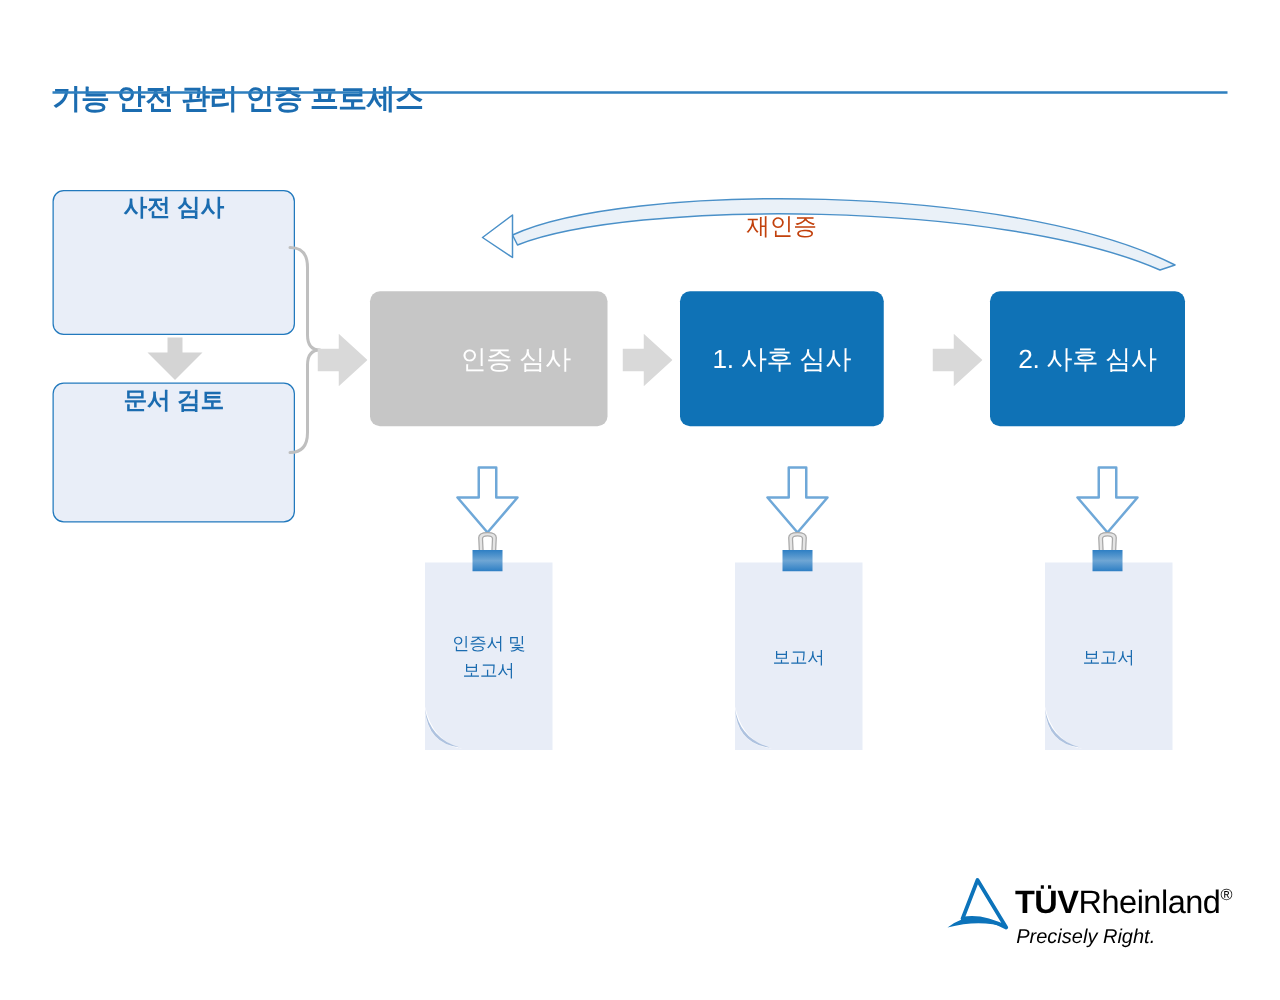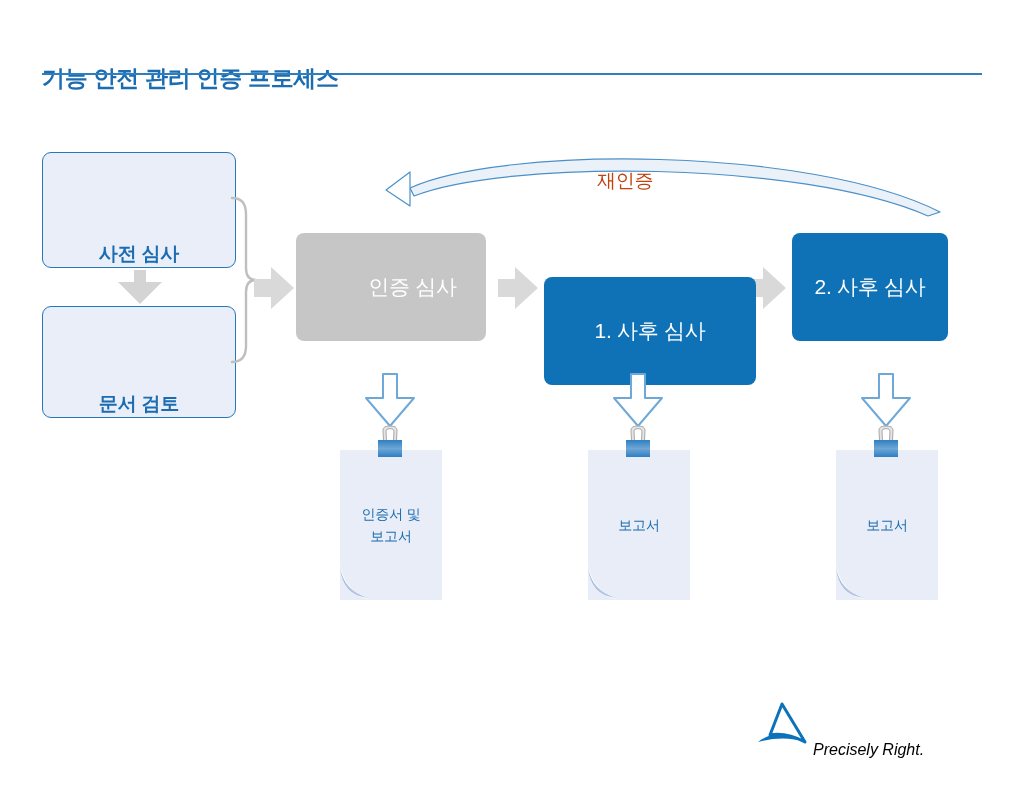--- a/index.html
+++ b/index.html
@@ -41,21 +41,21 @@
   .soft-box {
     position: absolute;
     background: #E9EEF8;
     border: 1.6px solid #2279BD;
     border-radius: 9px;
     box-sizing: border-box;
     color: #1B6CB0;
     font-size: 19px;
     font-weight: bold;
     display: flex;
-    align-items: flex-end;
+    align-items: flex-start;
     justify-content: center;
     letter-spacing: -0.2px;
   }
   #box-pre-audit  { left: 42px;  top: 152px; width: 194px; height: 116px; }
   #box-doc-review { left: 42px;  top: 306px; width: 194px; height: 112px; }
 
   
   #down-arrow-gray {
     position: absolute;
     left: 110px;
@@ -80,21 +80,21 @@
     box-sizing: border-box;
     display: flex;
     align-items: center;
     justify-content: center;
     color: #ffffff;
     font-size: 21px;
     letter-spacing: -0.3px;
     white-space: nowrap;
   }
   #stage-cert   { left: 296px; top: 233px; width: 190px; height: 108px; background: #C6C6C6; padding-left: 43px; }
-  #stage-surv-1 { left: 544px; top: 233px; width: 212px; height: 108px; background: #0F72B6; margin-top: 44px; }
+  #stage-surv-1 { left: 544px; top: 233px; width: 163px; height: 108px; background: #0F72B6; }
   #stage-surv-2 { left: 792px; top: 233px; width: 156px; height: 108px; background: #0F72B6; }
 
   
   .connector-arrow {
     position: absolute;
     top: 267px;
     width: 40px;
     height: 42px;
   }
   #connector-0 { left: 254px; }
@@ -361,14 +361,17 @@
   </div>
 </div>
 
 <div id="logo">
   <div id="logo-mark">
     <svg width="52" height="44" viewBox="0 0 52 44" xmlns="http://www.w3.org/2000/svg">
       <path d="M26 2 L49 40 Q30 30 14 33 Z" fill="none" stroke="#0C73BA" stroke-width="3" stroke-linejoin="round"></path>
       <path d="M2 40 Q22 24 49 40 Q28 33 2 40 Z" fill="#0C73BA"></path>
     </svg>
   </div>
+  <div id="logo-wordmark">
+    <span class="tuv">TÜV</span><span>Rheinland</span><span class="reg">®</span>
+  </div>
   <div id="logo-tagline">Precisely Right.</div>
 </div>
 
 </body></html>

